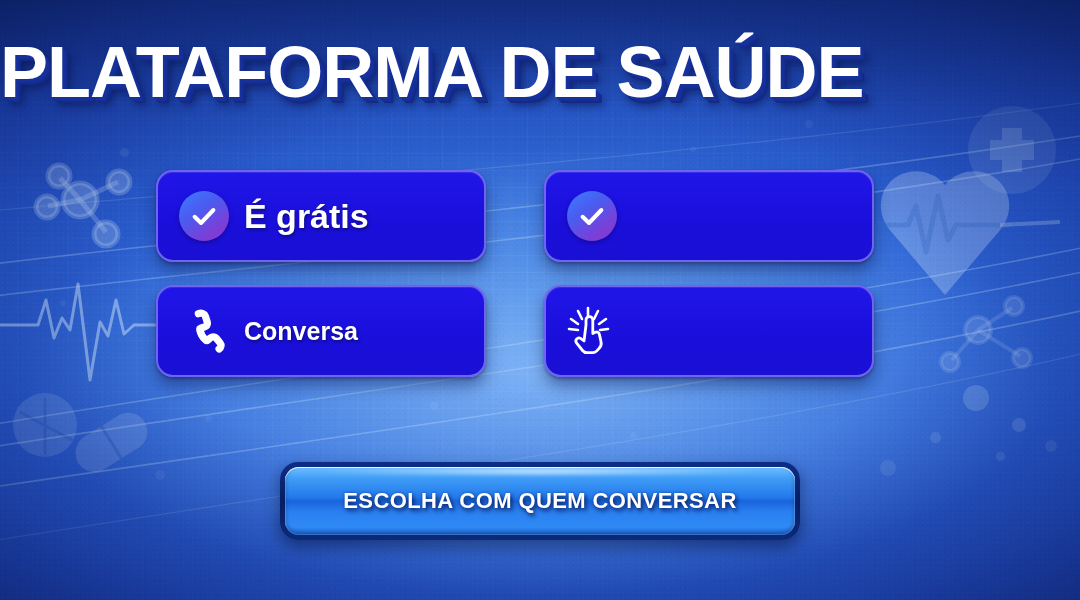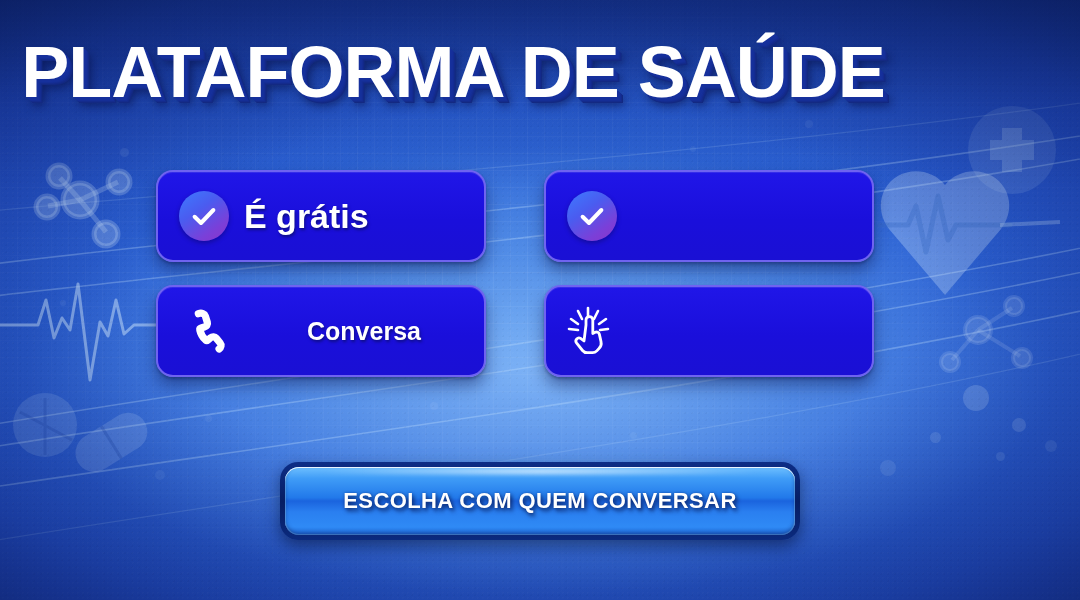--- a/index.html
+++ b/index.html
@@ -45,21 +45,21 @@
   .bg-vignette {
     background:radial-gradient(ellipse 78% 72% at 50% 50%, rgba(0,0,0,0) 45%, rgba(8,24,80,.30) 80%, rgba(6,18,66,.55) 100%);
   }
   .bg-topdark {
     background:linear-gradient(to bottom, rgba(10,30,96,.55) 0%, rgba(10,30,96,.12) 18%, rgba(0,0,0,0) 32%);
   }
 
   .bokeh { position:absolute; border-radius:50%; background:rgba(215,235,255,.20); }
 
   
-  .title-wrap { position:absolute; top:36px; left:0; width:906px; text-align:center; }
+  .title-wrap { position:absolute; top:36px; left:0; width:906px; }
   .title {
     font-size:72px; font-weight:bold; color:#ffffff;
     letter-spacing:-1px; line-height:1;
     font-family:"Liberation Sans", sans-serif;
     text-shadow:
        2px 2px 0 #16309c, 3px 3px 0 #16309c, 4px 4px 0 #152e96,
        5px 5px 0 #142b8c, 6px 6px 0 #132982,
        7px 8px 10px rgba(6,16,70,.65);
     white-space:nowrap;
   }
@@ -93,21 +93,21 @@
     box-shadow:0 2px 5px rgba(0,0,0,.28);
   }
   .card-label {
     color:#ffffff; font-weight:bold;
     font-family:"Liberation Sans", sans-serif;
     text-shadow:1px 2px 3px rgba(5,12,60,.55);
     line-height:1.12;
   }
   .lbl-lg { font-size:34px; }
   .lbl-md { font-size:25px; }
-  .lbl-center { text-align:center; flex:1; }
+  .lbl-center { text-align:left; flex:1; }
 
   
   .cta-wrap {
     position:absolute; left:50%; transform:translateX(-50%);
     top:462px; width:520px; height:78px;
   }
   .cta-glow {
     position:absolute; inset:-6px;
     border-radius:22px;
     background:radial-gradient(ellipse at 50% 50%, rgba(150,215,255,.55) 0%, rgba(110,180,255,.26) 55%, rgba(110,180,255,0) 78%);

